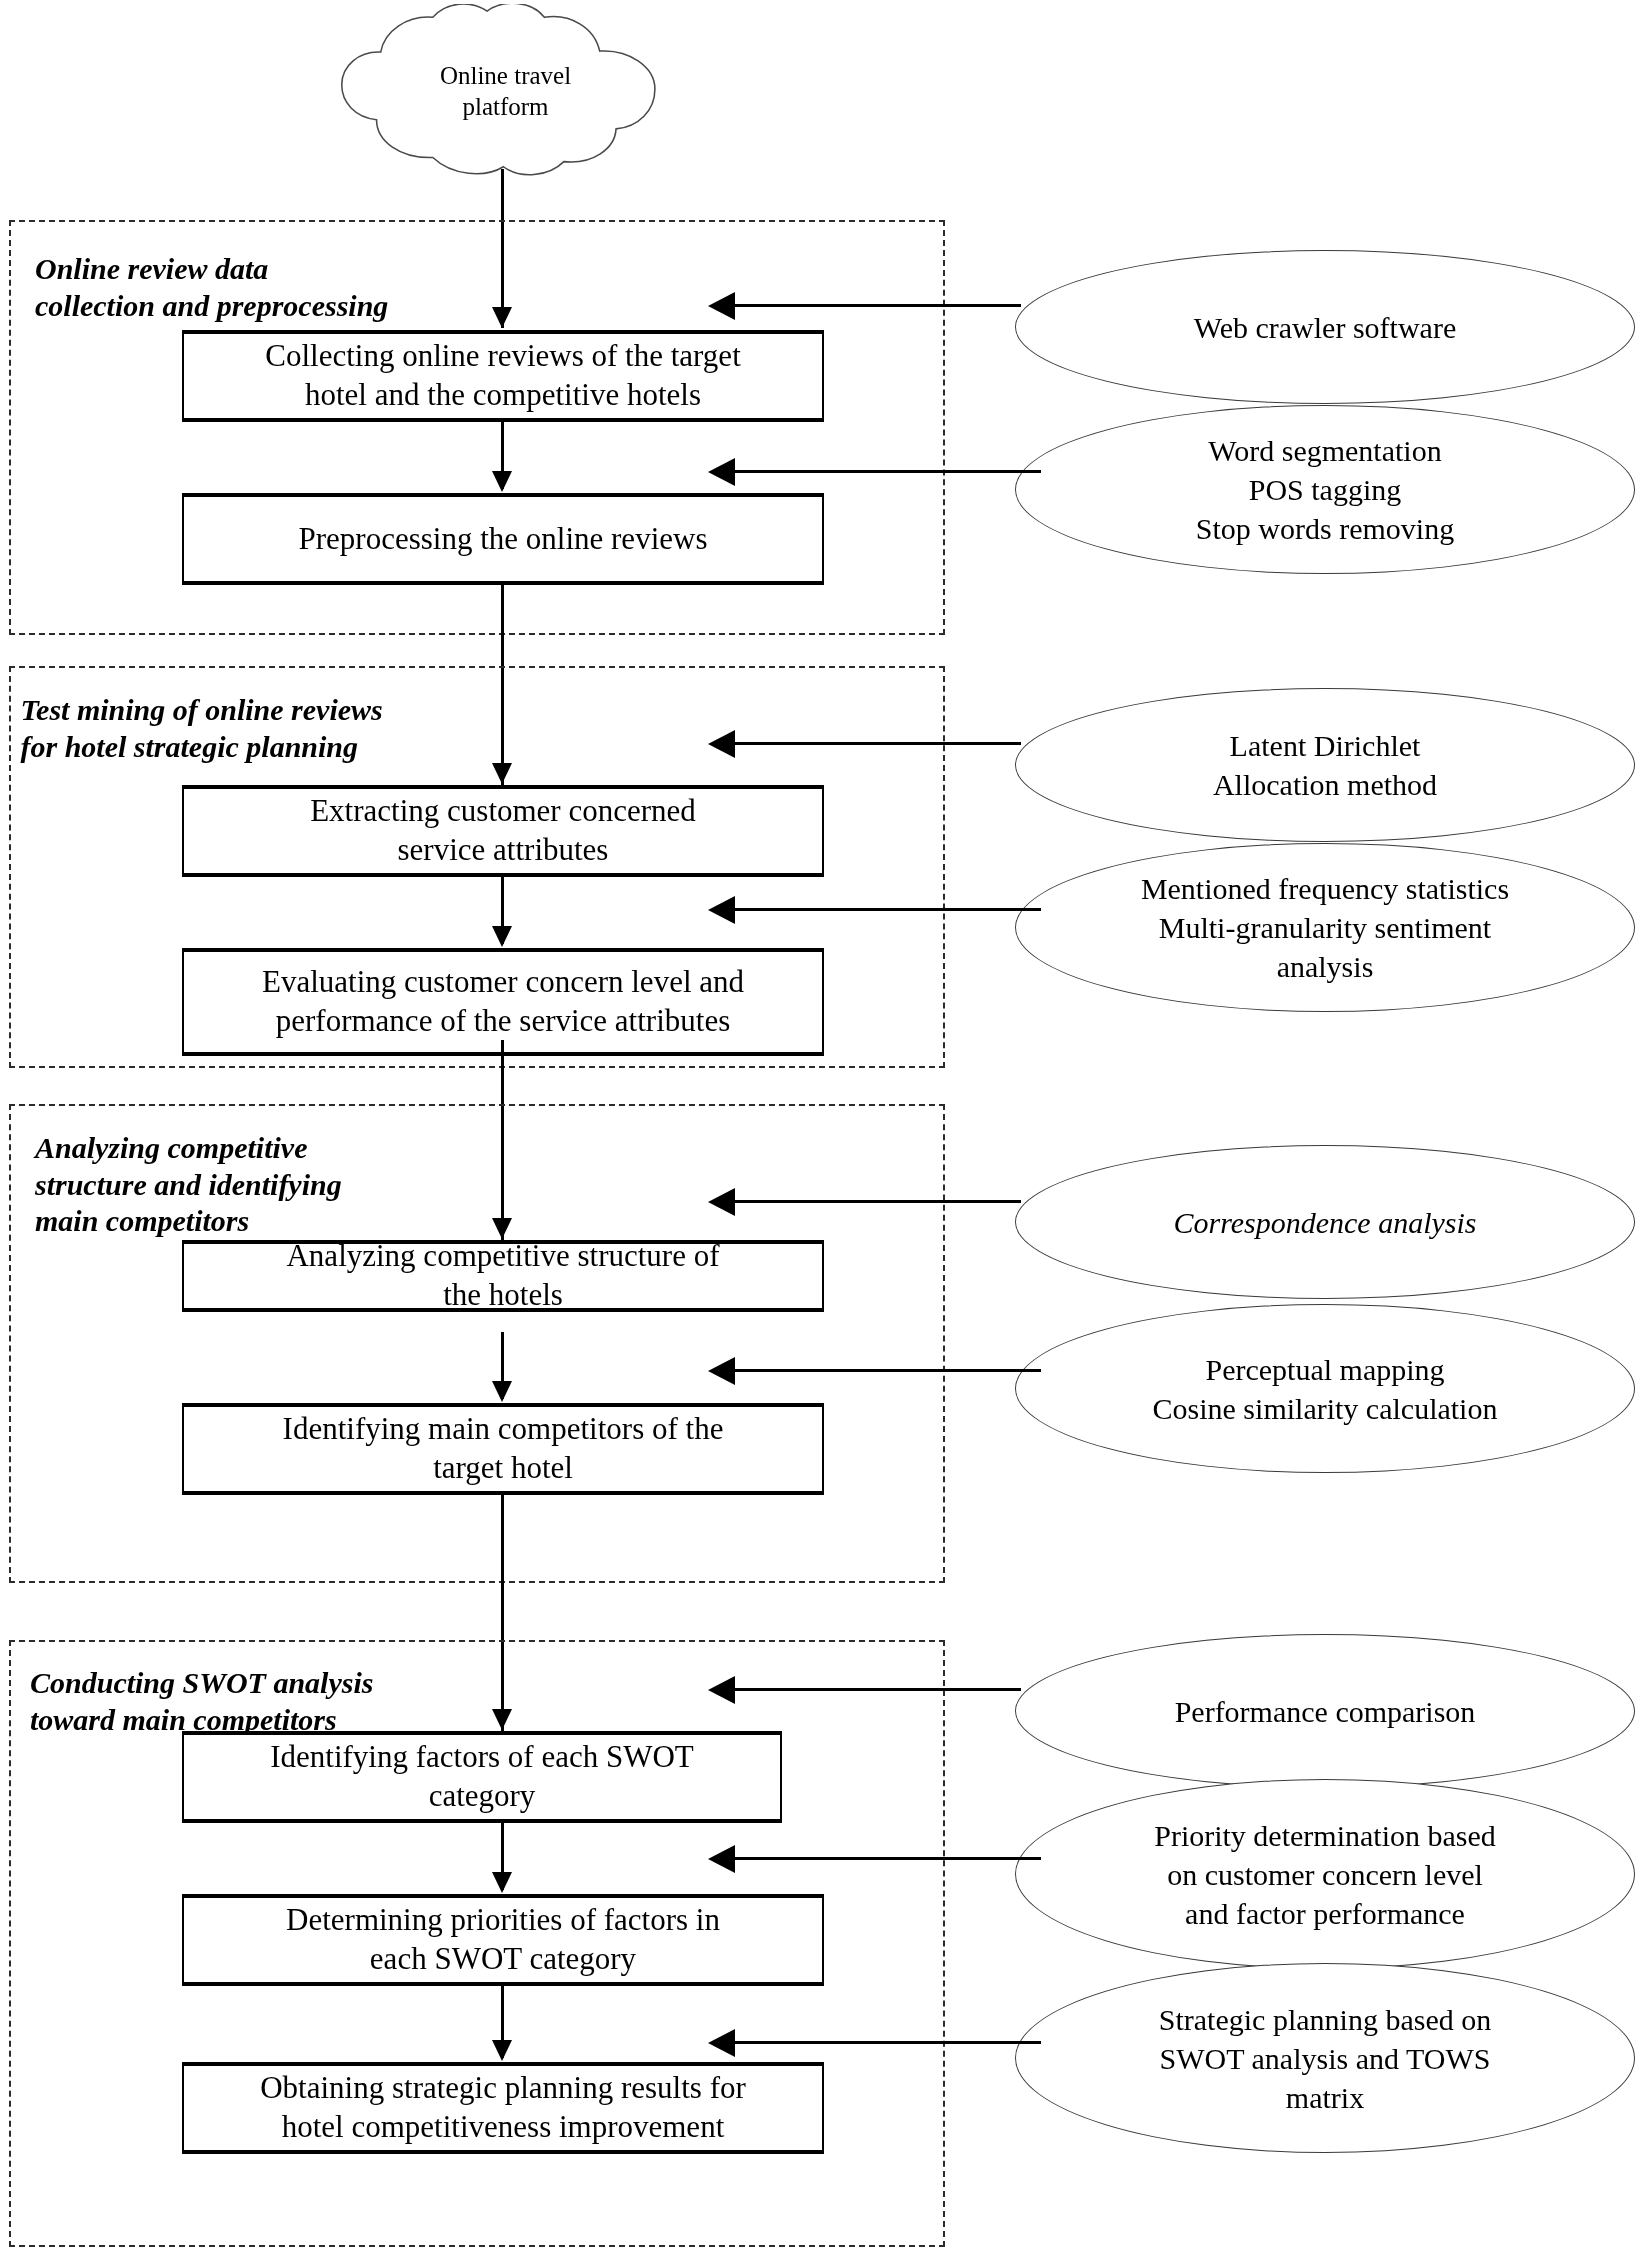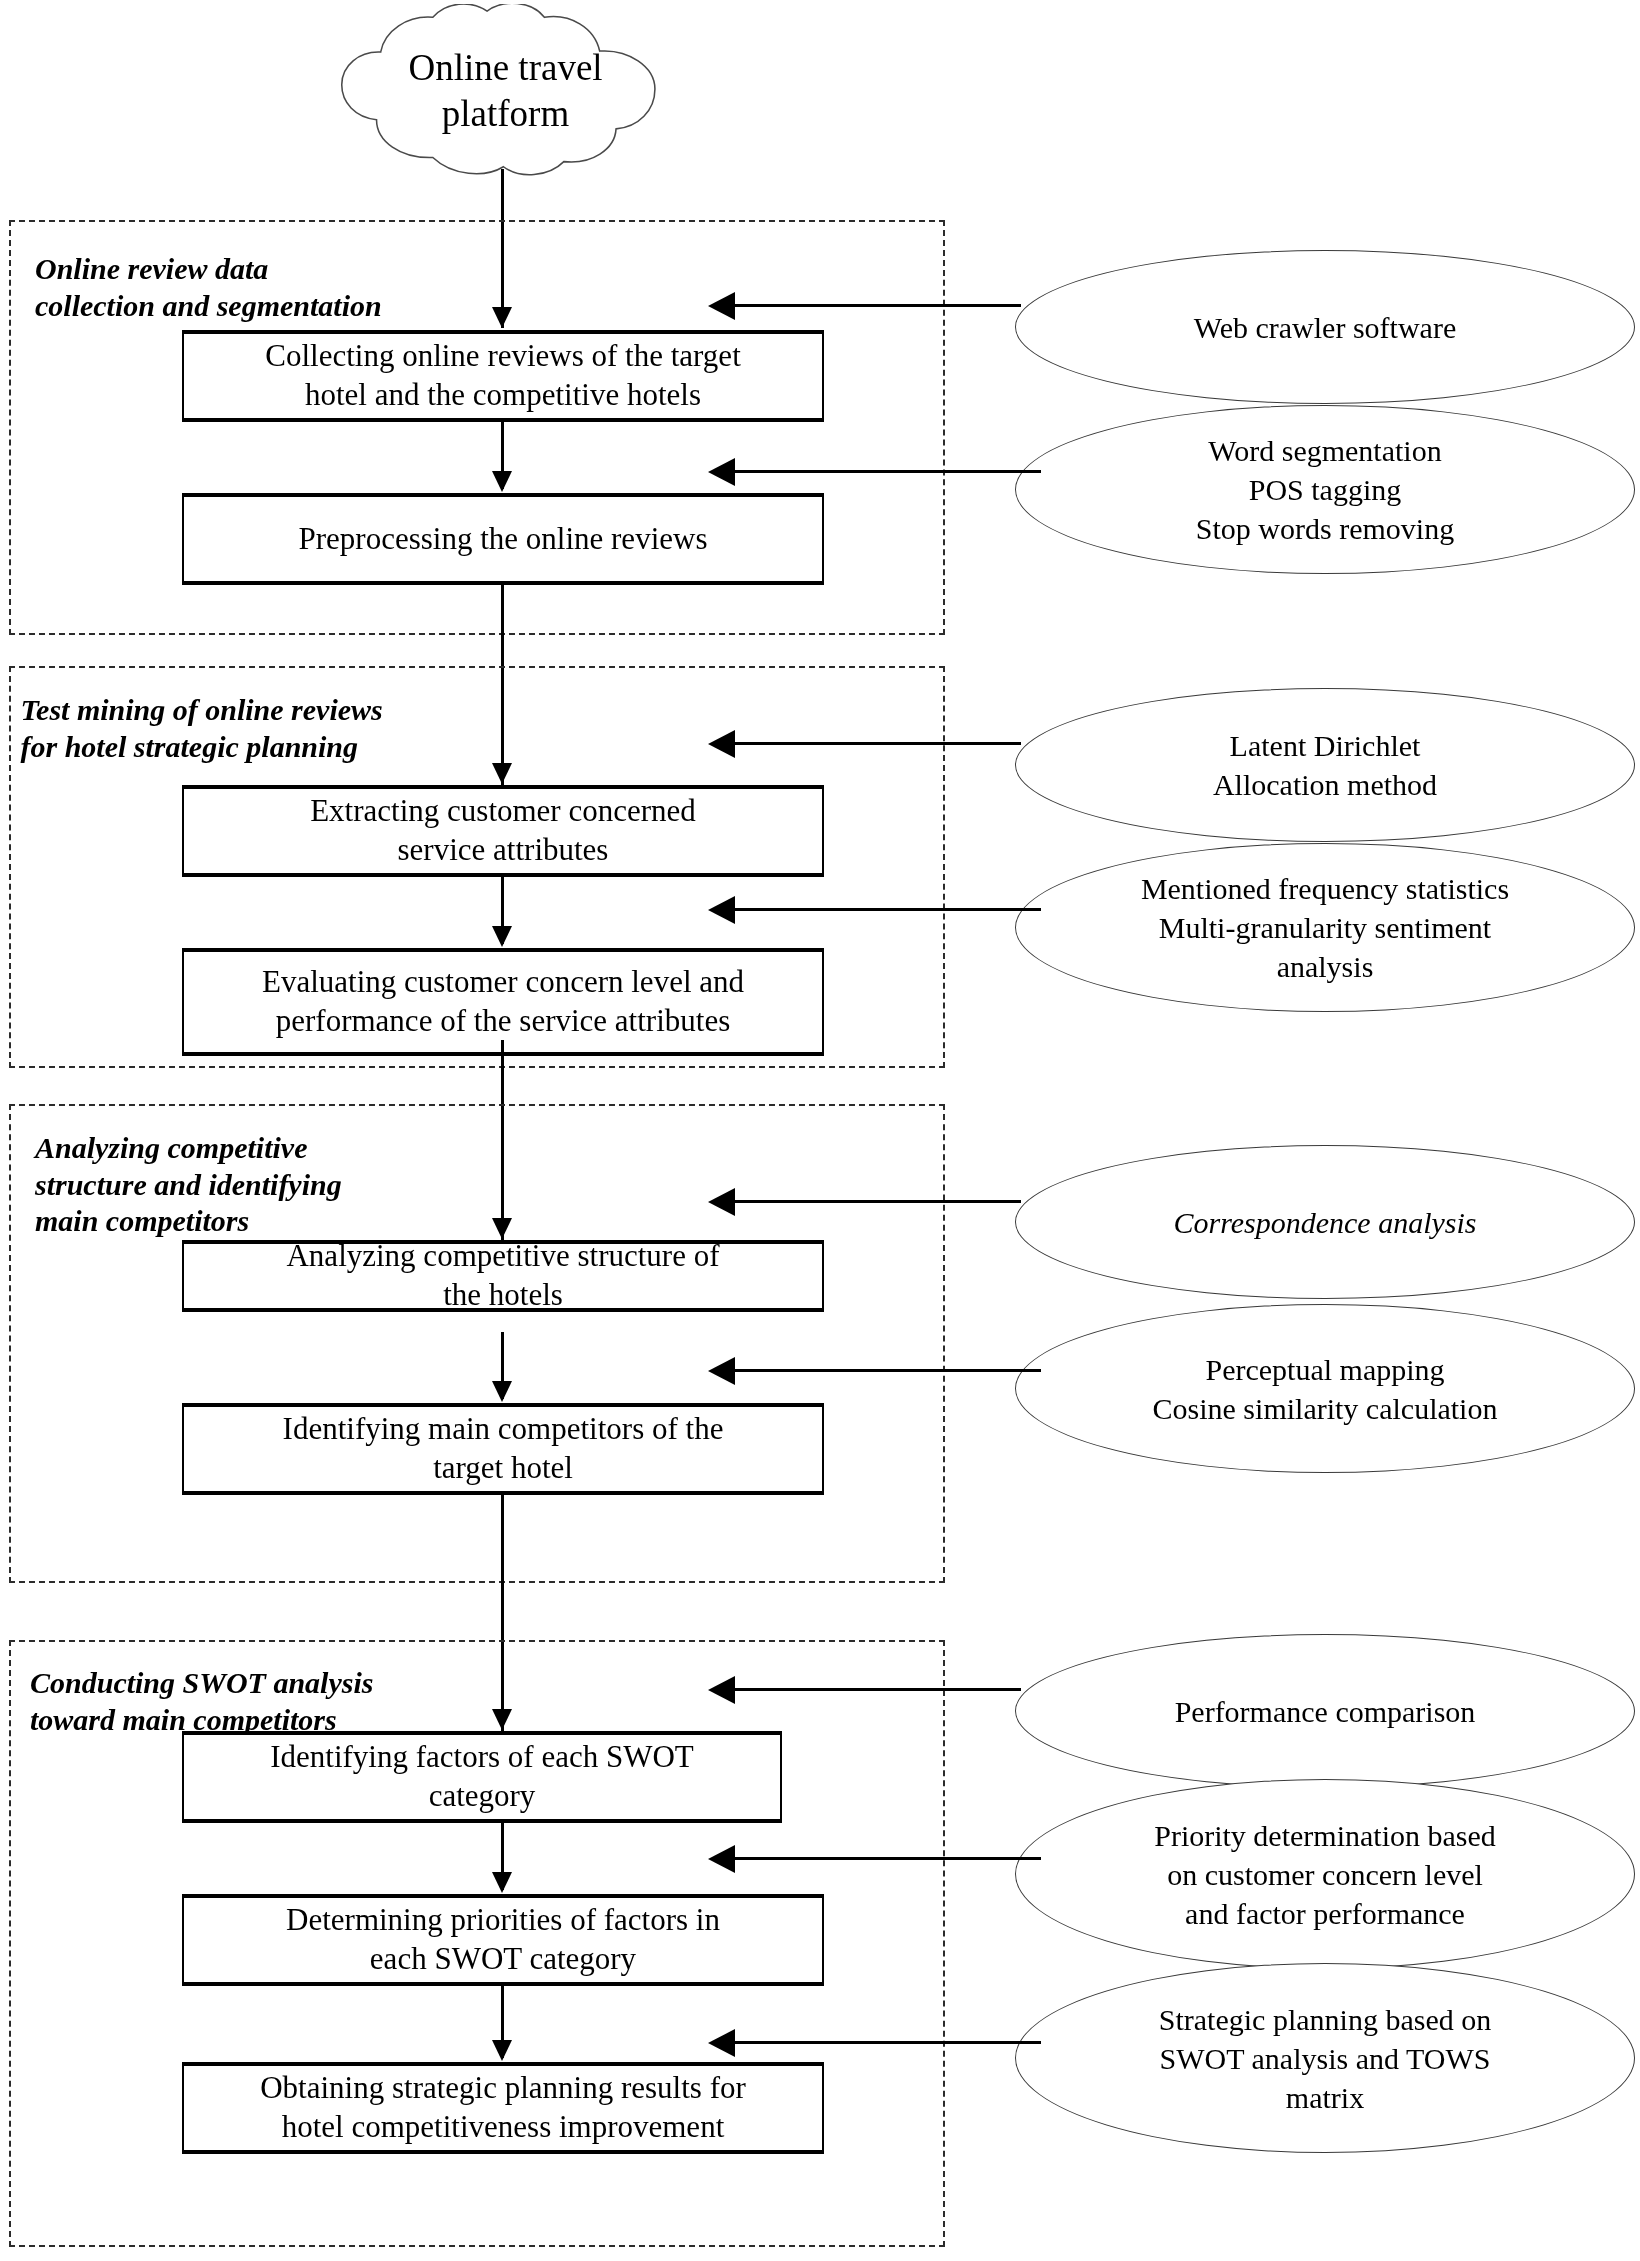--- a/index.html
+++ b/index.html
@@ -73,21 +73,21 @@
   .cloud-wrap {
     position: absolute;
   }
   .cloud-wrap svg { display: block; }
   .cloud-label {
     position: absolute;
     left: 0; right: 0;
     top: 50%;
     transform: translateY(-50%);
     text-align: center;
-    font-size: 37px;
+    font-size: 25px;
     line-height: 1.25;
     white-space: pre-line;
   }
   
   .vline {
     position: absolute;
     width: 2.6px;
     background: #000;
   }
   .arrow-down {
@@ -134,21 +134,21 @@
     <div class="cloud-label">Online travel
 platform</div>
   </div>
 
   <div class="vline" style="left:501px; top:169px; height:159px;"></div>
   <div class="arrow-down" style="left:492px; top:307px;"></div>
 
   <div class="stage-box" style="left:9.2px; top:220px; width:936px; height:415px;"></div>
 
   <div class="stage-caption" style="left:35px; top:251px; width:512px;">Online review data
-collection and segmentation</div>
+collection and preprocessing</div>
 
   <div class="proc-box" style="left:182px; top:330px; width:642px; height:92px;">Collecting online reviews of the target
 hotel and the competitive hotels</div>
 
   <div class="vline" style="left:501px; top:422px; height:67px;"></div>
   <div class="arrow-down" style="left:492px; top:471px;"></div>
 
   <div class="proc-box" style="left:182px; top:493px; width:642px; height:92px;">Preprocessing the online reviews</div>
 
   <div class="ellipse" style="left:1015px; top:250px; width:620px; height:154px;">Web crawler software</div>

